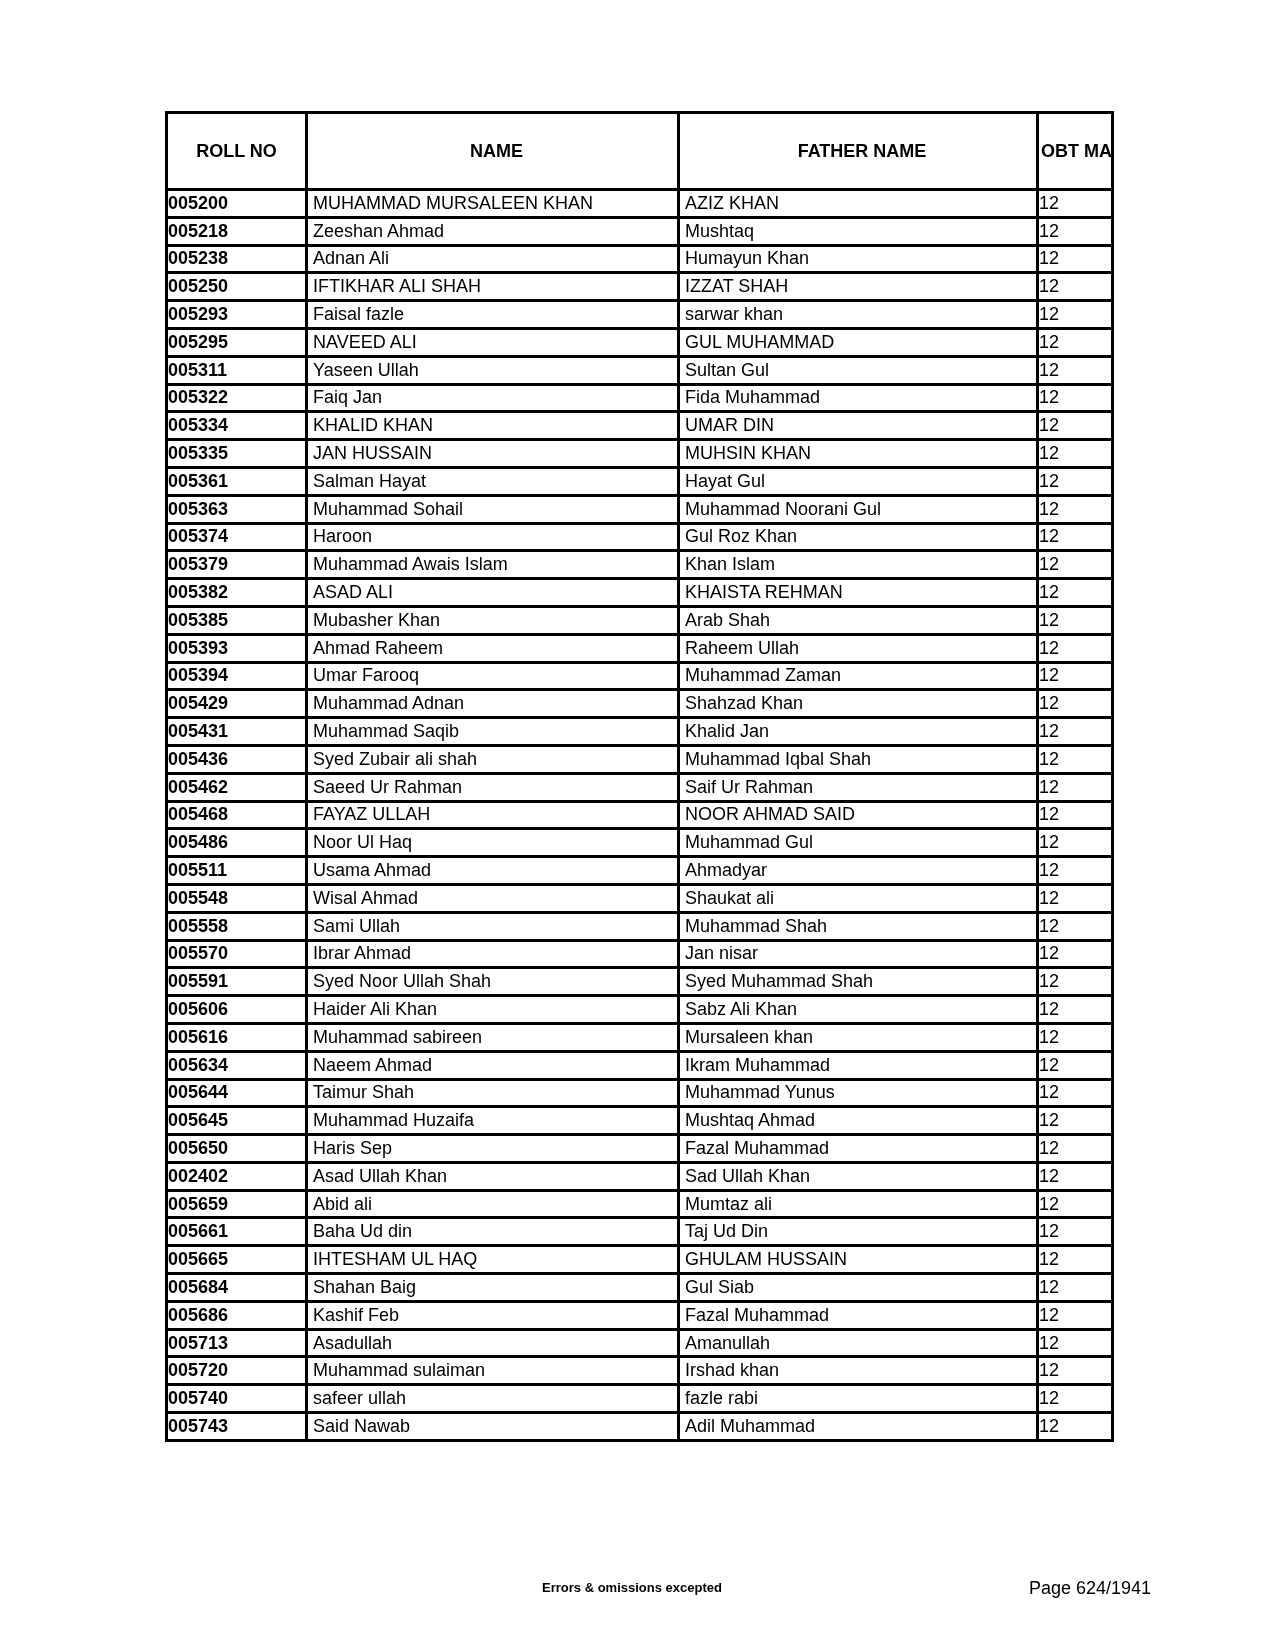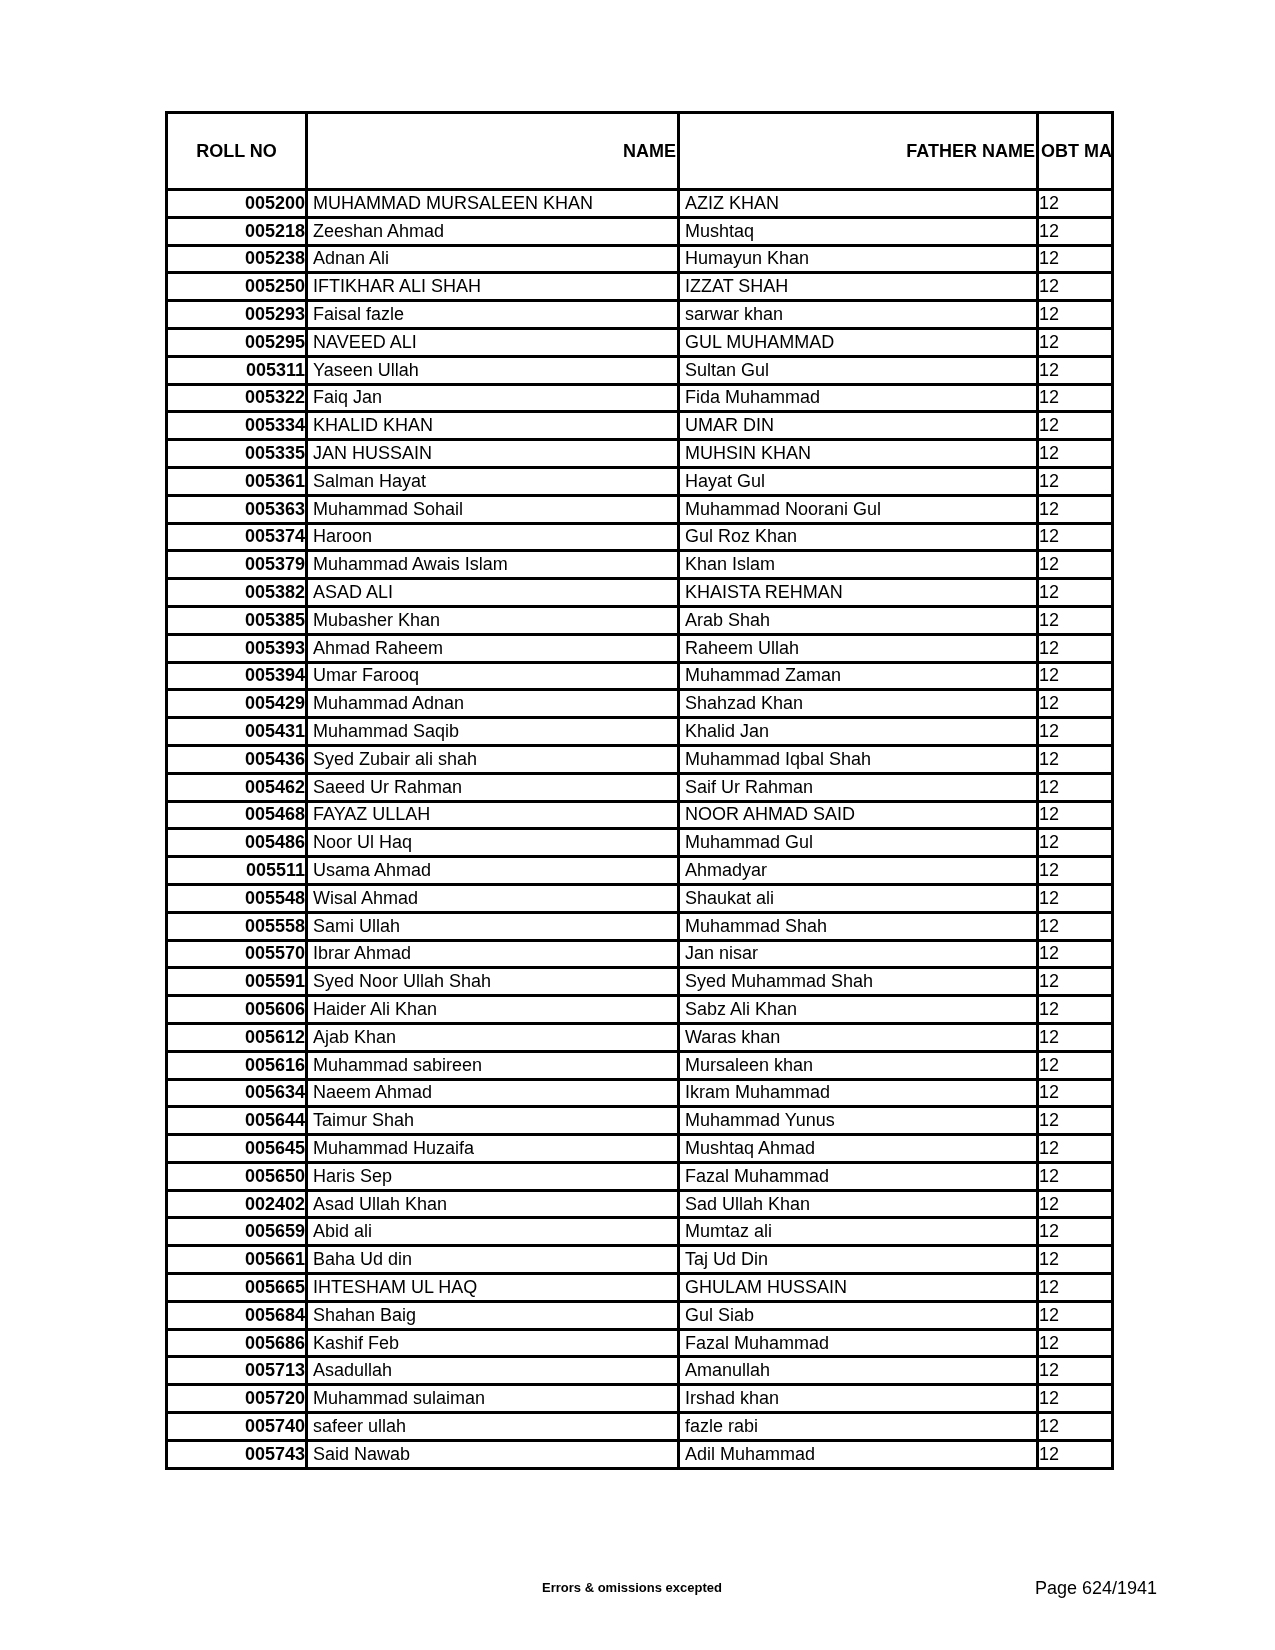--- a/index.html
+++ b/index.html
@@ -35,49 +35,49 @@
     overflow: hidden;
     white-space: nowrap;
   }
   thead th {
     height: 72px;
     font-weight: bold;
     vertical-align: middle;
     line-height: 24px;
   }
   th.col-roll { }
-  th.col-name, th.col-father { text-align: right; padding-left: 9px; }
+  th.col-name, th.col-father { text-align: center; padding-left: 9px; }
   th.col-marks { text-align: center; white-space: normal; padding: 0 2px; }
   tbody td {
     height: 24.8px;
     vertical-align: middle;
     padding: 0;
   }
   td.cell-roll {
-    text-align: right;
+    text-align: left;
     font-weight: bold;
   }
   td.cell-name, td.cell-father {
     text-align: left;
     padding-left: 5px;
   }
   td.cell-marks {
     text-align: left;
   }
   .footer-note {
     position: absolute;
     left: 542px;
     top: 1576px;
     font-size: 13px;
     font-weight: bold;
     line-height: 24px;
   }
   .footer-page {
     position: absolute;
-    right: 118px;
+    right: 124px;
     top: 1576px;
     font-size: 18px;
     line-height: 24px;
     text-align: center;
   }
 </style>
 </head>
 <body>
 
 <div class="page">
@@ -303,26 +303,20 @@
           <td class="cell-marks">12</td>
         </tr>
 
         <tr class="data-row">
           <td class="cell-roll">005606</td>
           <td class="cell-name">Haider Ali Khan</td>
           <td class="cell-father">Sabz Ali Khan</td>
           <td class="cell-marks">12</td>
         </tr>
 
-        <tr class="data-row">
-          <td class="cell-roll">005612</td>
-          <td class="cell-name">Ajab Khan</td>
-          <td class="cell-father">Waras khan</td>
-          <td class="cell-marks">12</td>
-        </tr>
 
         <tr class="data-row">
           <td class="cell-roll">005616</td>
           <td class="cell-name">Muhammad sabireen</td>
           <td class="cell-father">Mursaleen khan</td>
           <td class="cell-marks">12</td>
         </tr>
 
         <tr class="data-row">
           <td class="cell-roll">005634</td>

